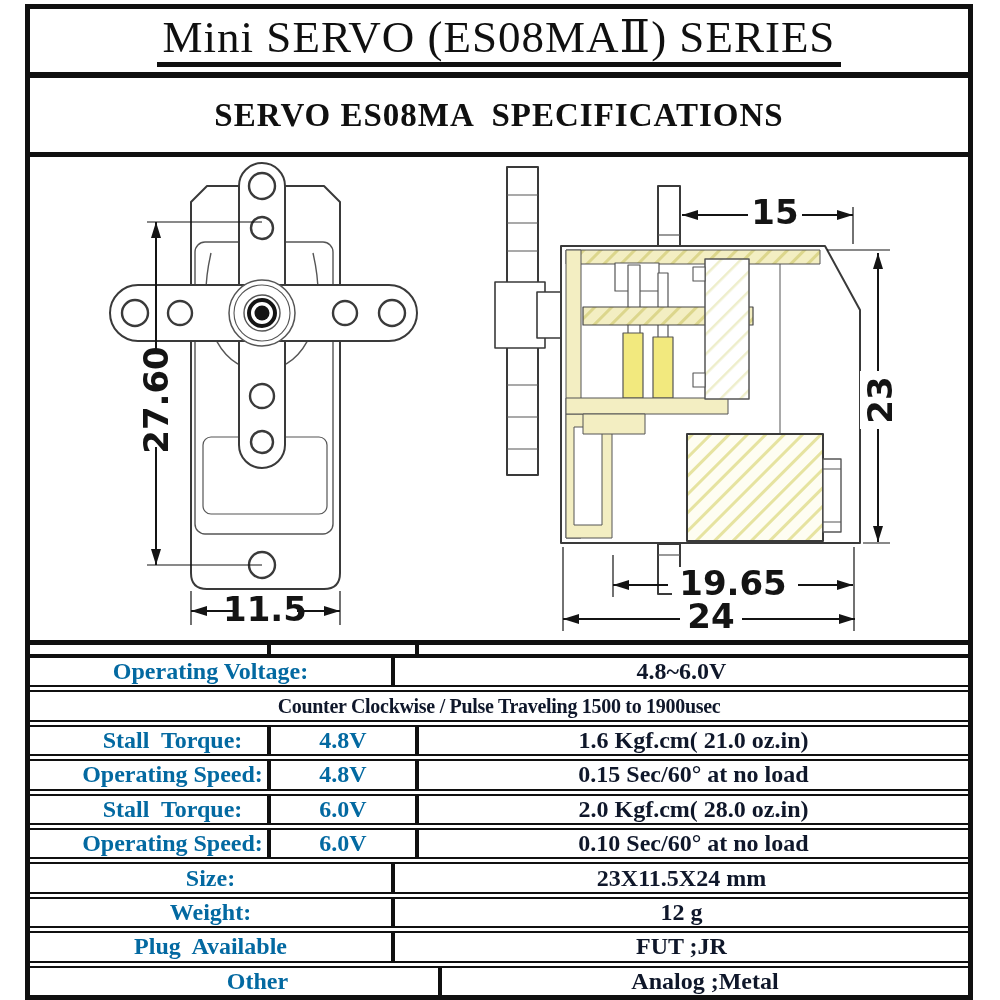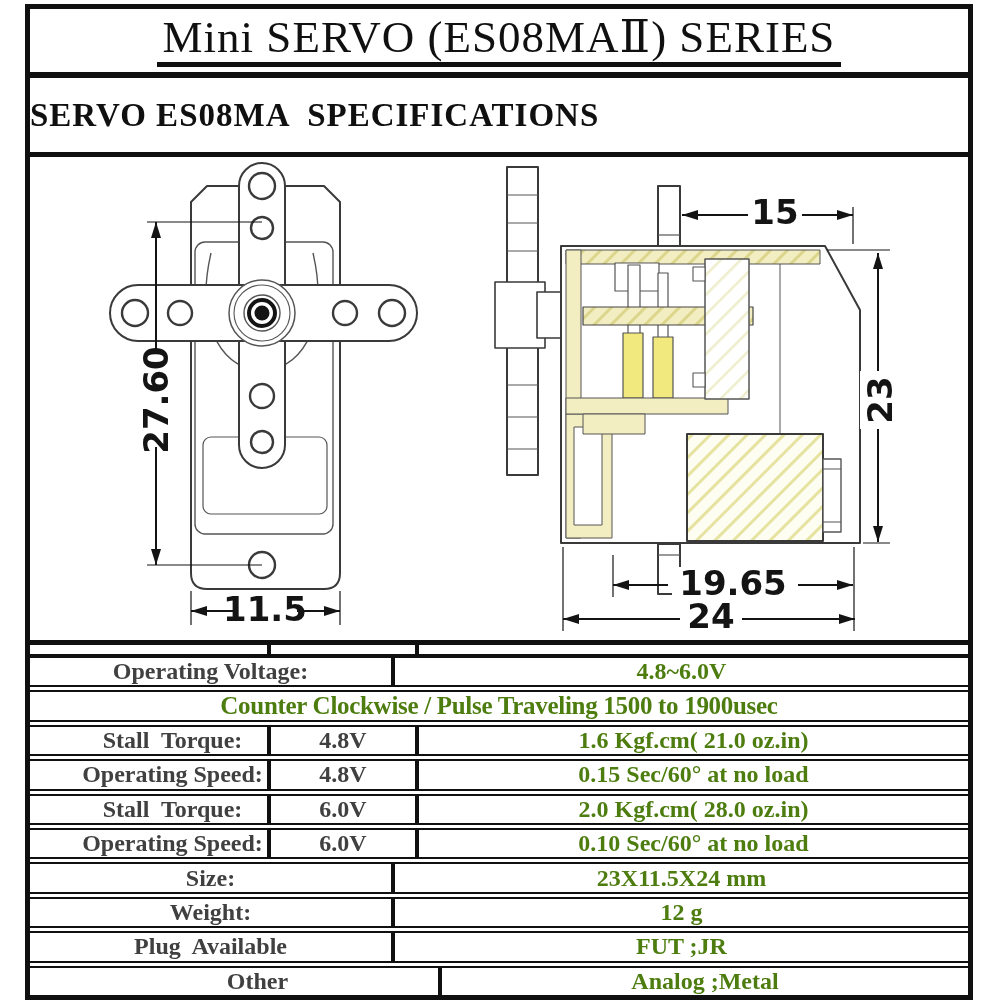--- a/index.html
+++ b/index.html
@@ -3,37 +3,37 @@
 <meta charset="utf-8">
 <style>
   html,body{margin:0;padding:0;background:#ffffff;}
   .page{position:relative;width:1000px;height:1000px;background:#ffffff;
         font-family:"Liberation Serif","DejaVu Serif",serif;color:#101010;overflow:hidden;}
   .frame{position:absolute;left:25px;top:4px;width:948px;height:996px;
          border:5px solid #101010;box-sizing:border-box;display:flex;flex-direction:column;}
   .title-box{height:63px;border-bottom:6px solid #101010;display:flex;align-items:center;justify-content:center;}
   .title-box .t{font-size:45px;font-weight:normal;letter-spacing:1px;border-bottom:5px solid #101010;
                 padding:0 6px 1px 6px;line-height:1.05;white-space:pre;}
-  .subtitle-box{height:74px;border-bottom:5px solid #101010;display:flex;align-items:center;}
+  .subtitle-box{height:74px;border-bottom:5px solid #101010;display:flex;align-items:center;justify-content:center;}
   .subtitle-box .t{font-size:33px;font-weight:bold;letter-spacing:1px;white-space:pre;}
   .drawing-box{height:483px;position:relative;}
   .drawing-box svg{display:block;}
 
   .spec{flex:1;border-top:5px solid #101010;display:flex;flex-direction:column;}
   .trow{display:flex;border-bottom:7px double #101010;flex:1;min-height:0;}
   .trow.strip{flex:0 0 9px;border-bottom:4px solid #101010;}
   .trow.last{border-bottom:none;margin-left:47px;}
   .cell{display:flex;align-items:center;justify-content:center;box-sizing:border-box;overflow:hidden;}
   .c1{width:241px;border-right:4px solid #101010;padding-left:48px;}
   .c2{width:148px;border-right:4px solid #101010;}
   .c12{width:365px;border-right:4px solid #101010;}
   .c3{flex:1;}
-  .lbl{color:#404040;font-weight:bold;font-size:24px;white-space:pre;}
-  .val{color:#4d7c0f;font-weight:bold;font-size:24px;white-space:pre;}
-  .val.long{font-size:25px;letter-spacing:-0.3px;}
+  .lbl{color:#0369a1;font-weight:bold;font-size:24px;white-space:pre;}
+  .val{color:#0f172a;font-weight:bold;font-size:24px;white-space:pre;}
+  .val.long{font-size:20px;letter-spacing:-0.3px;}
   .dimtxt{font-family:"DejaVu Sans","Liberation Sans",sans-serif;font-weight:600;
           font-size:34px;fill:#141414;}
 </style>
 </head>
 <body>
 
 <div class="page">
   <div class="frame">
 
     <div class="title-box">

